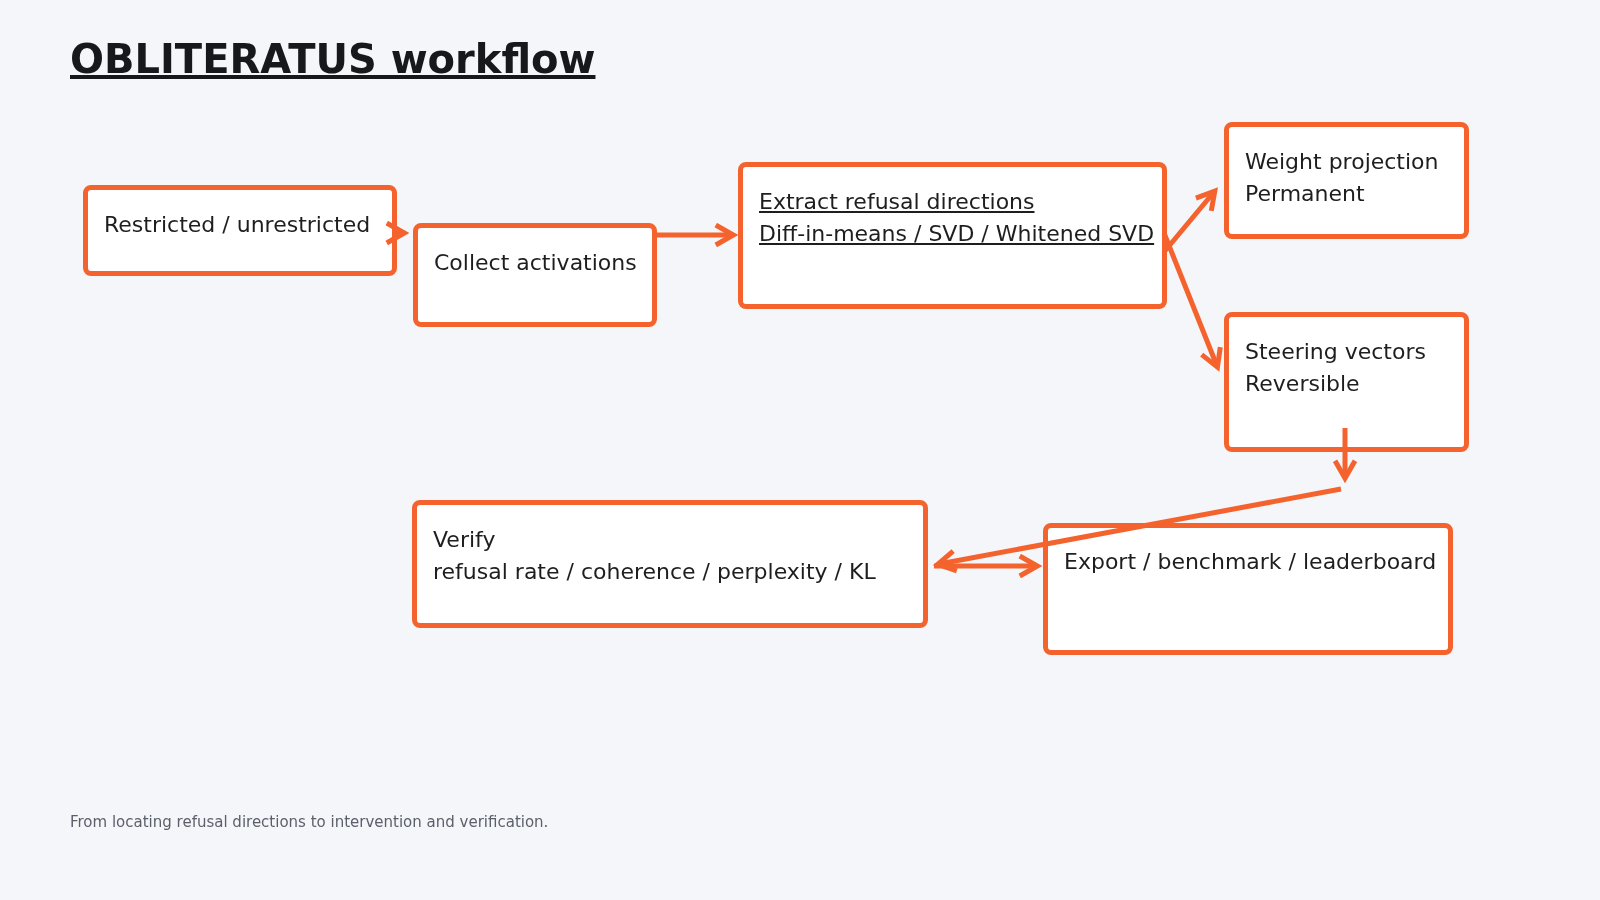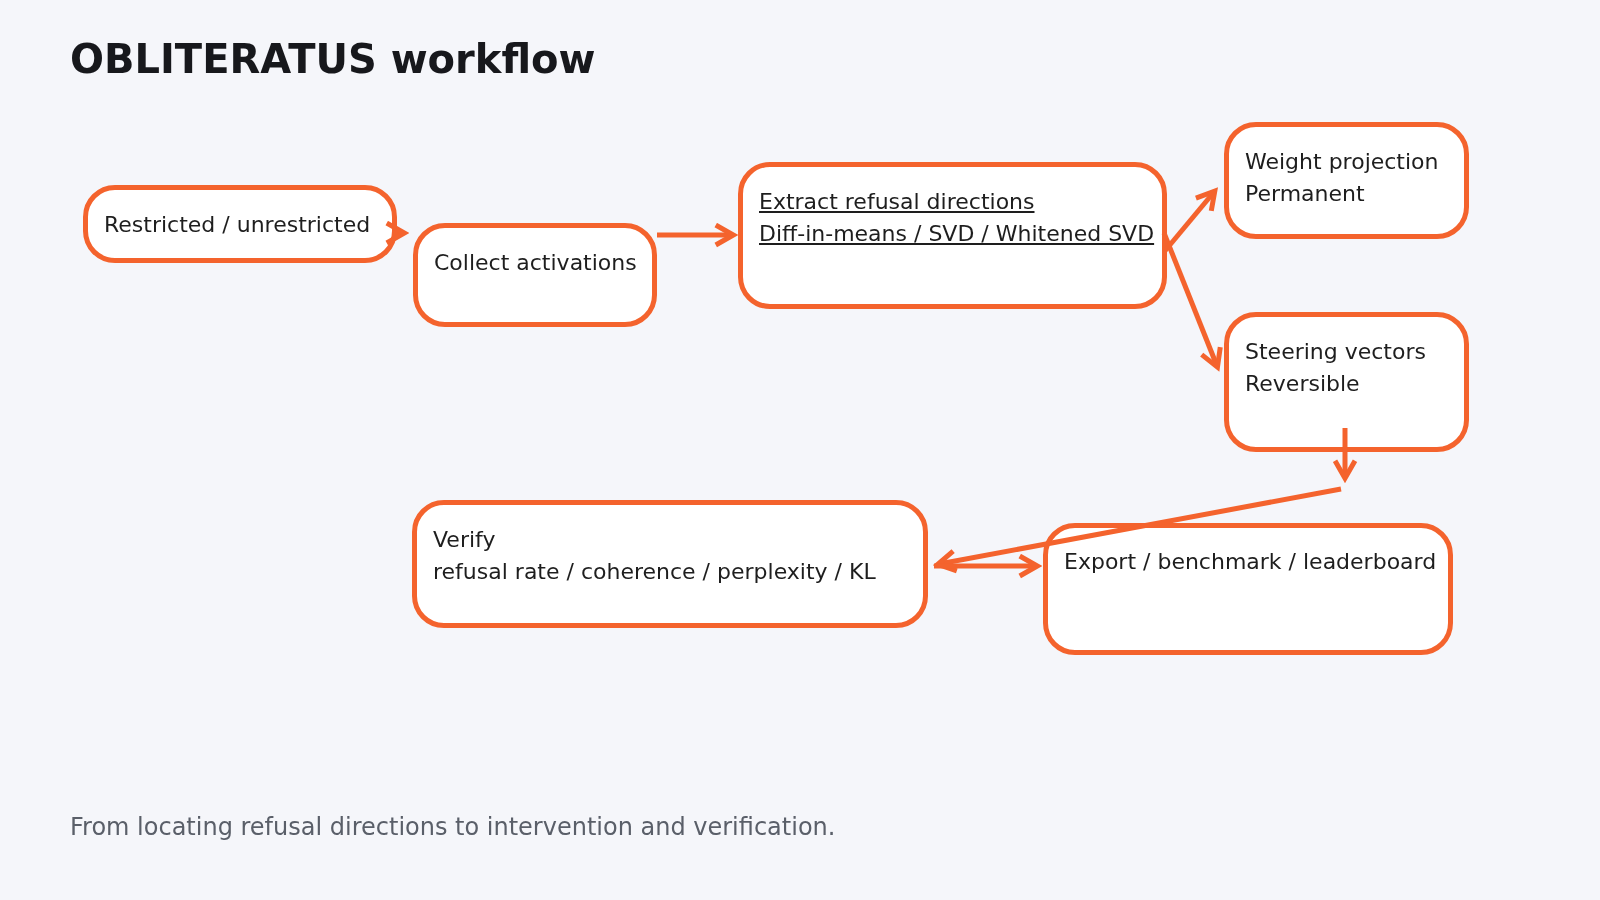--- a/index.html
+++ b/index.html
@@ -9,47 +9,48 @@
   html,body { margin:0; padding:0; }
   .canvas {
     position:relative; width:1600px; height:900px; overflow:hidden;
     background:var(--background);
     font-family:"DejaVu Sans","Liberation Sans",sans-serif;
   }
   .page-title {
     position:absolute; left:70px; top:36px; margin:0;
     font-size:40px; font-weight:700; color:var(--title-color);
     white-space:nowrap;
+    text-decoration:underline;
   }
   .node {
     position:absolute; box-sizing:border-box;
     background:var(--node-fill);
-    border:5px solid var(--accent); border-radius:32px;
+    border:5px solid var(--accent); border-radius:8px;
     padding:19px 16px; font-size:22px; line-height:32px;
     color:var(--text-color); white-space:nowrap; overflow:visible;
     z-index:2;
   }
   .node .line { display:block; }
-  #node-sources  { left:83px;   top:185px; width:314px; height:78px; }
+  #node-sources  { left:83px;   top:185px; width:314px; height:91px; }
   #node-collect  { left:413px;  top:183px; width:244px; height:104px;margin-top:40px; }
   #node-extract  { left:738px;  top:162px; width:429px; height:147px;text-decoration:underline; }
   #node-weight   { left:1224px; top:122px; width:245px; height:117px; }
   #node-steering { left:1224px; top:312px; width:245px; height:140px; }
   #node-verify   { left:412px;  top:500px; width:516px; height:128px; }
   #node-export   { left:1043px; top:523px; width:410px; height:132px; padding-top:18px; }
   .arrows {
     position:absolute; left:0; top:0; width:1600px; height:900px;
     z-index:5; pointer-events:none;
   }
   .arrows line { stroke:var(--accent); stroke-width:5; fill:none; }
   .chev { stroke:var(--accent); stroke-width:2; fill:none;
           stroke-linecap:butt; stroke-linejoin:miter; }
   .caption {
     position:absolute; left:70px; top:813px;
-    font-size:24px; color:var(--caption-color); white-space:nowrap;
+    font-size:15px; color:var(--caption-color); white-space:nowrap;
   }
 </style>
 </head>
 <body>
 
 <div class="canvas">
 
   <h1 class="page-title">OBLITERATUS workflow</h1>
 
   <div class="node" id="node-sources">

